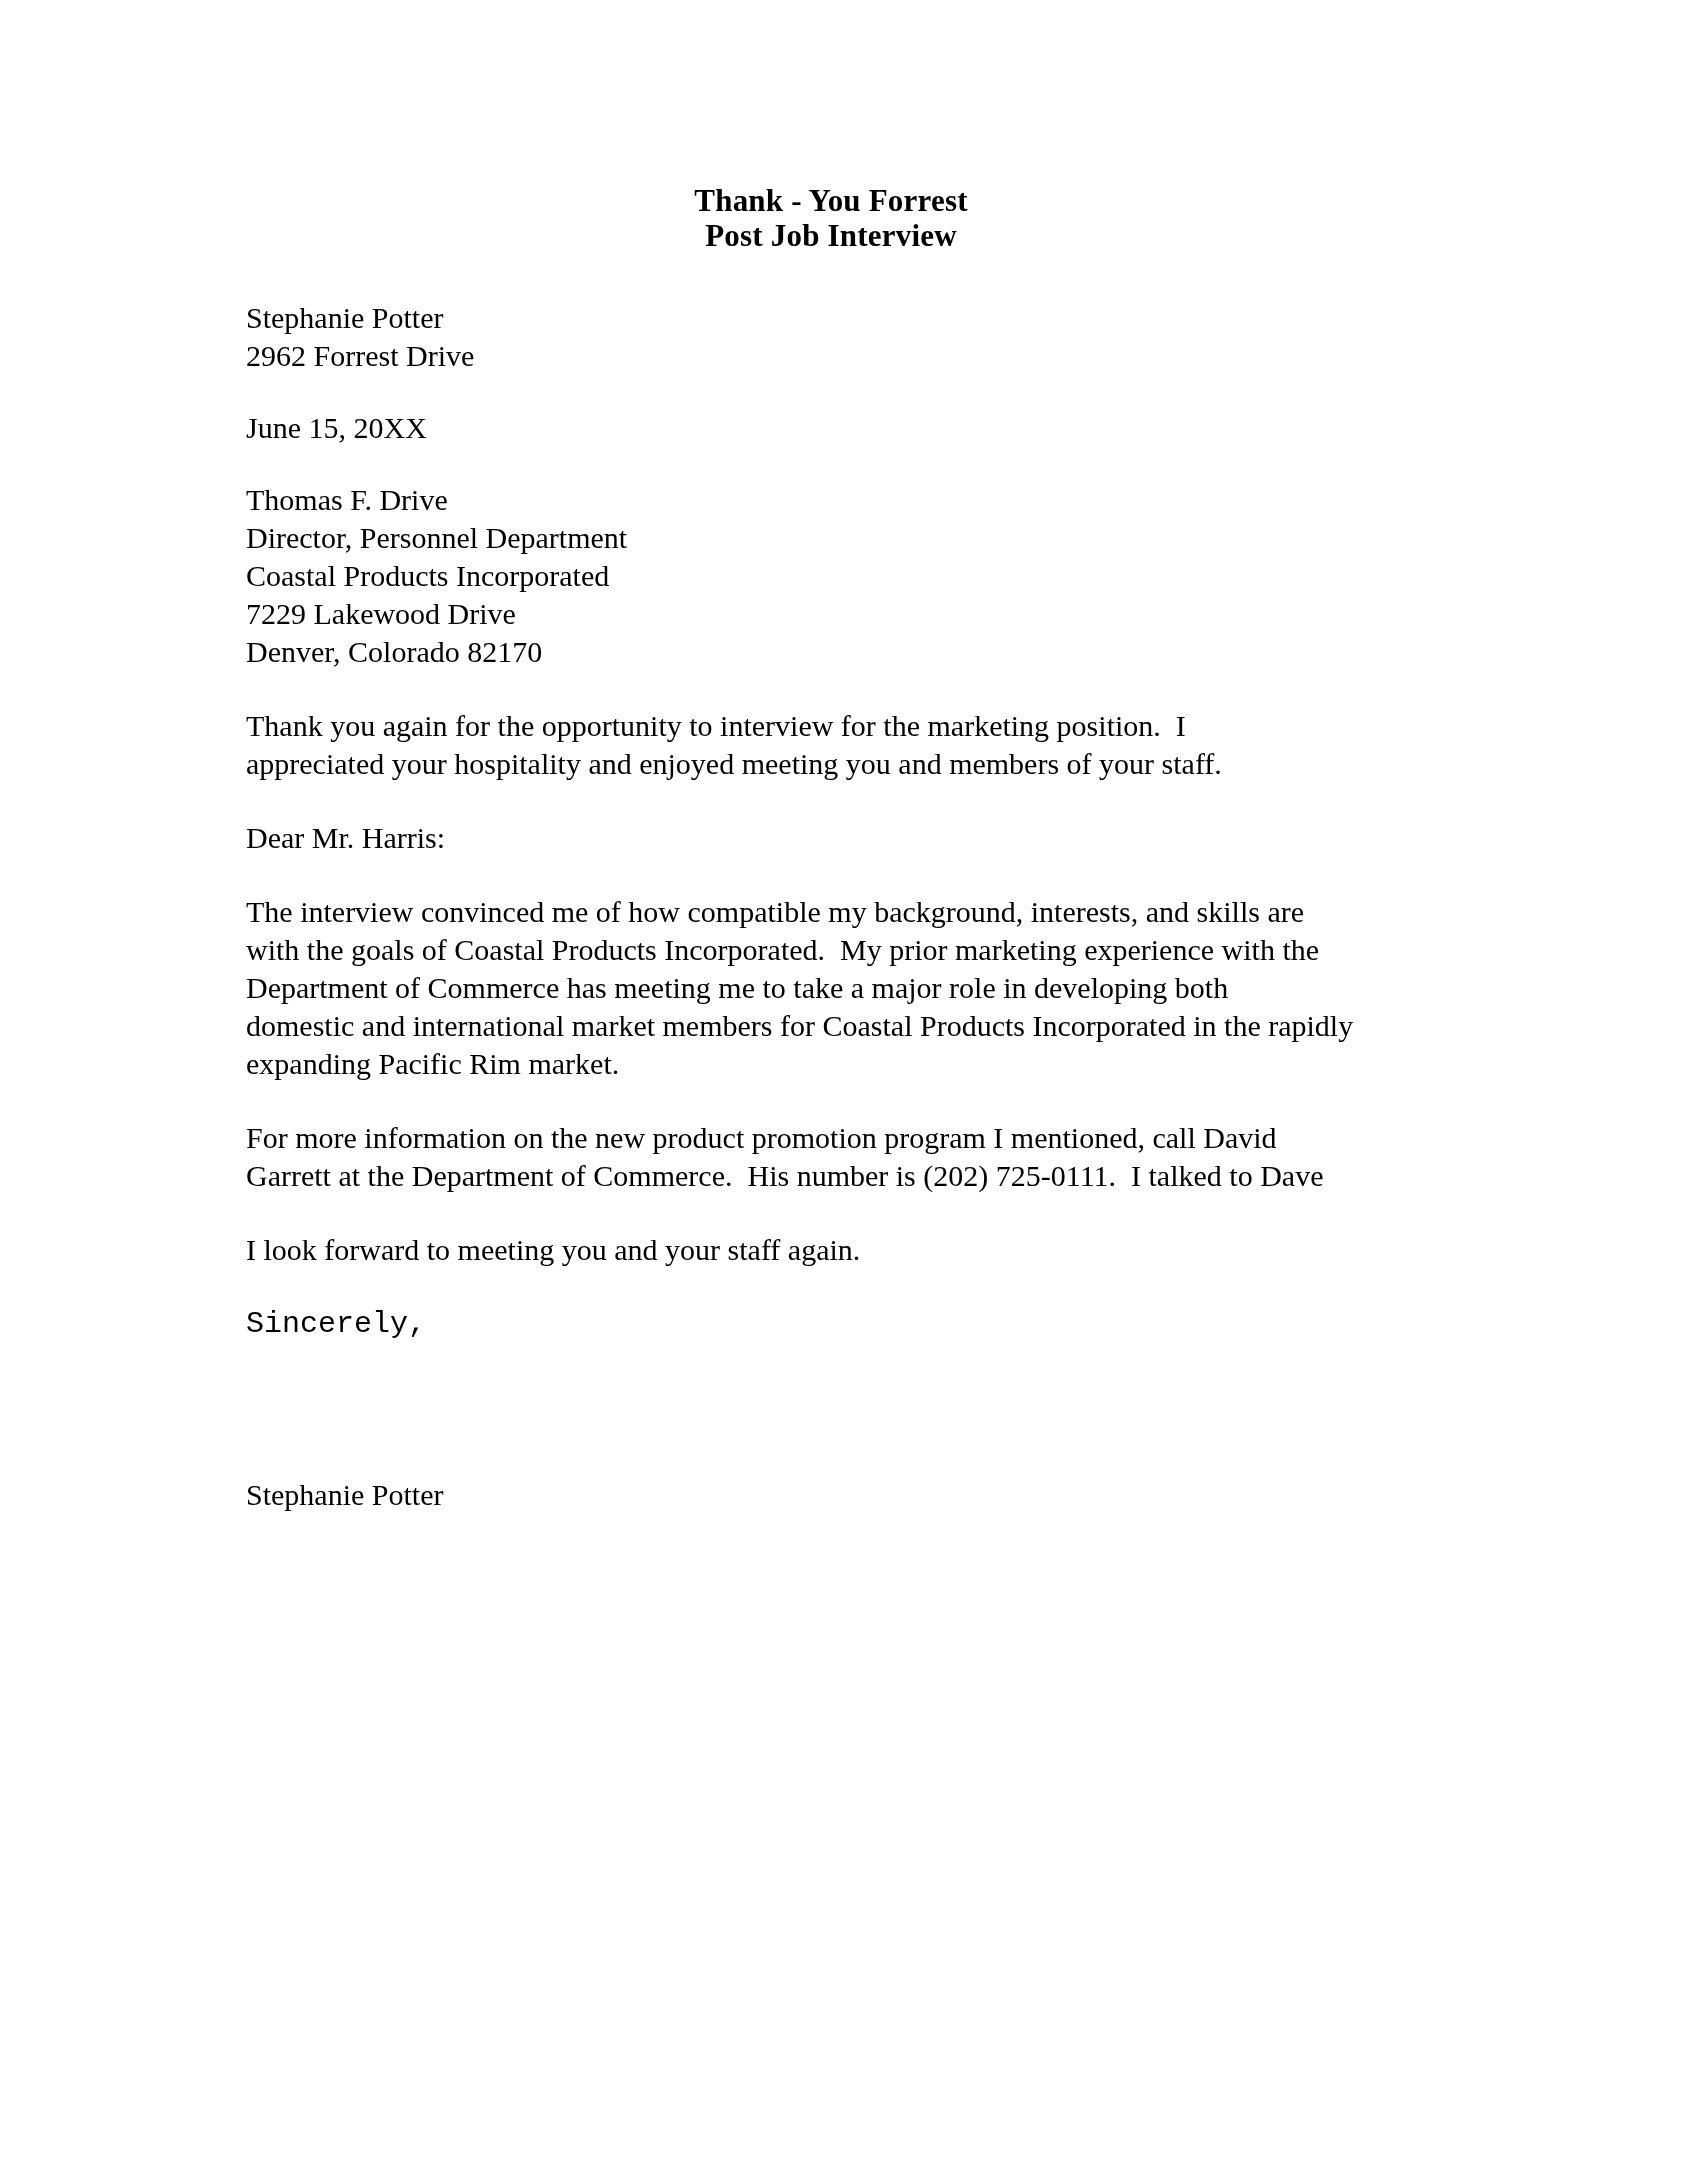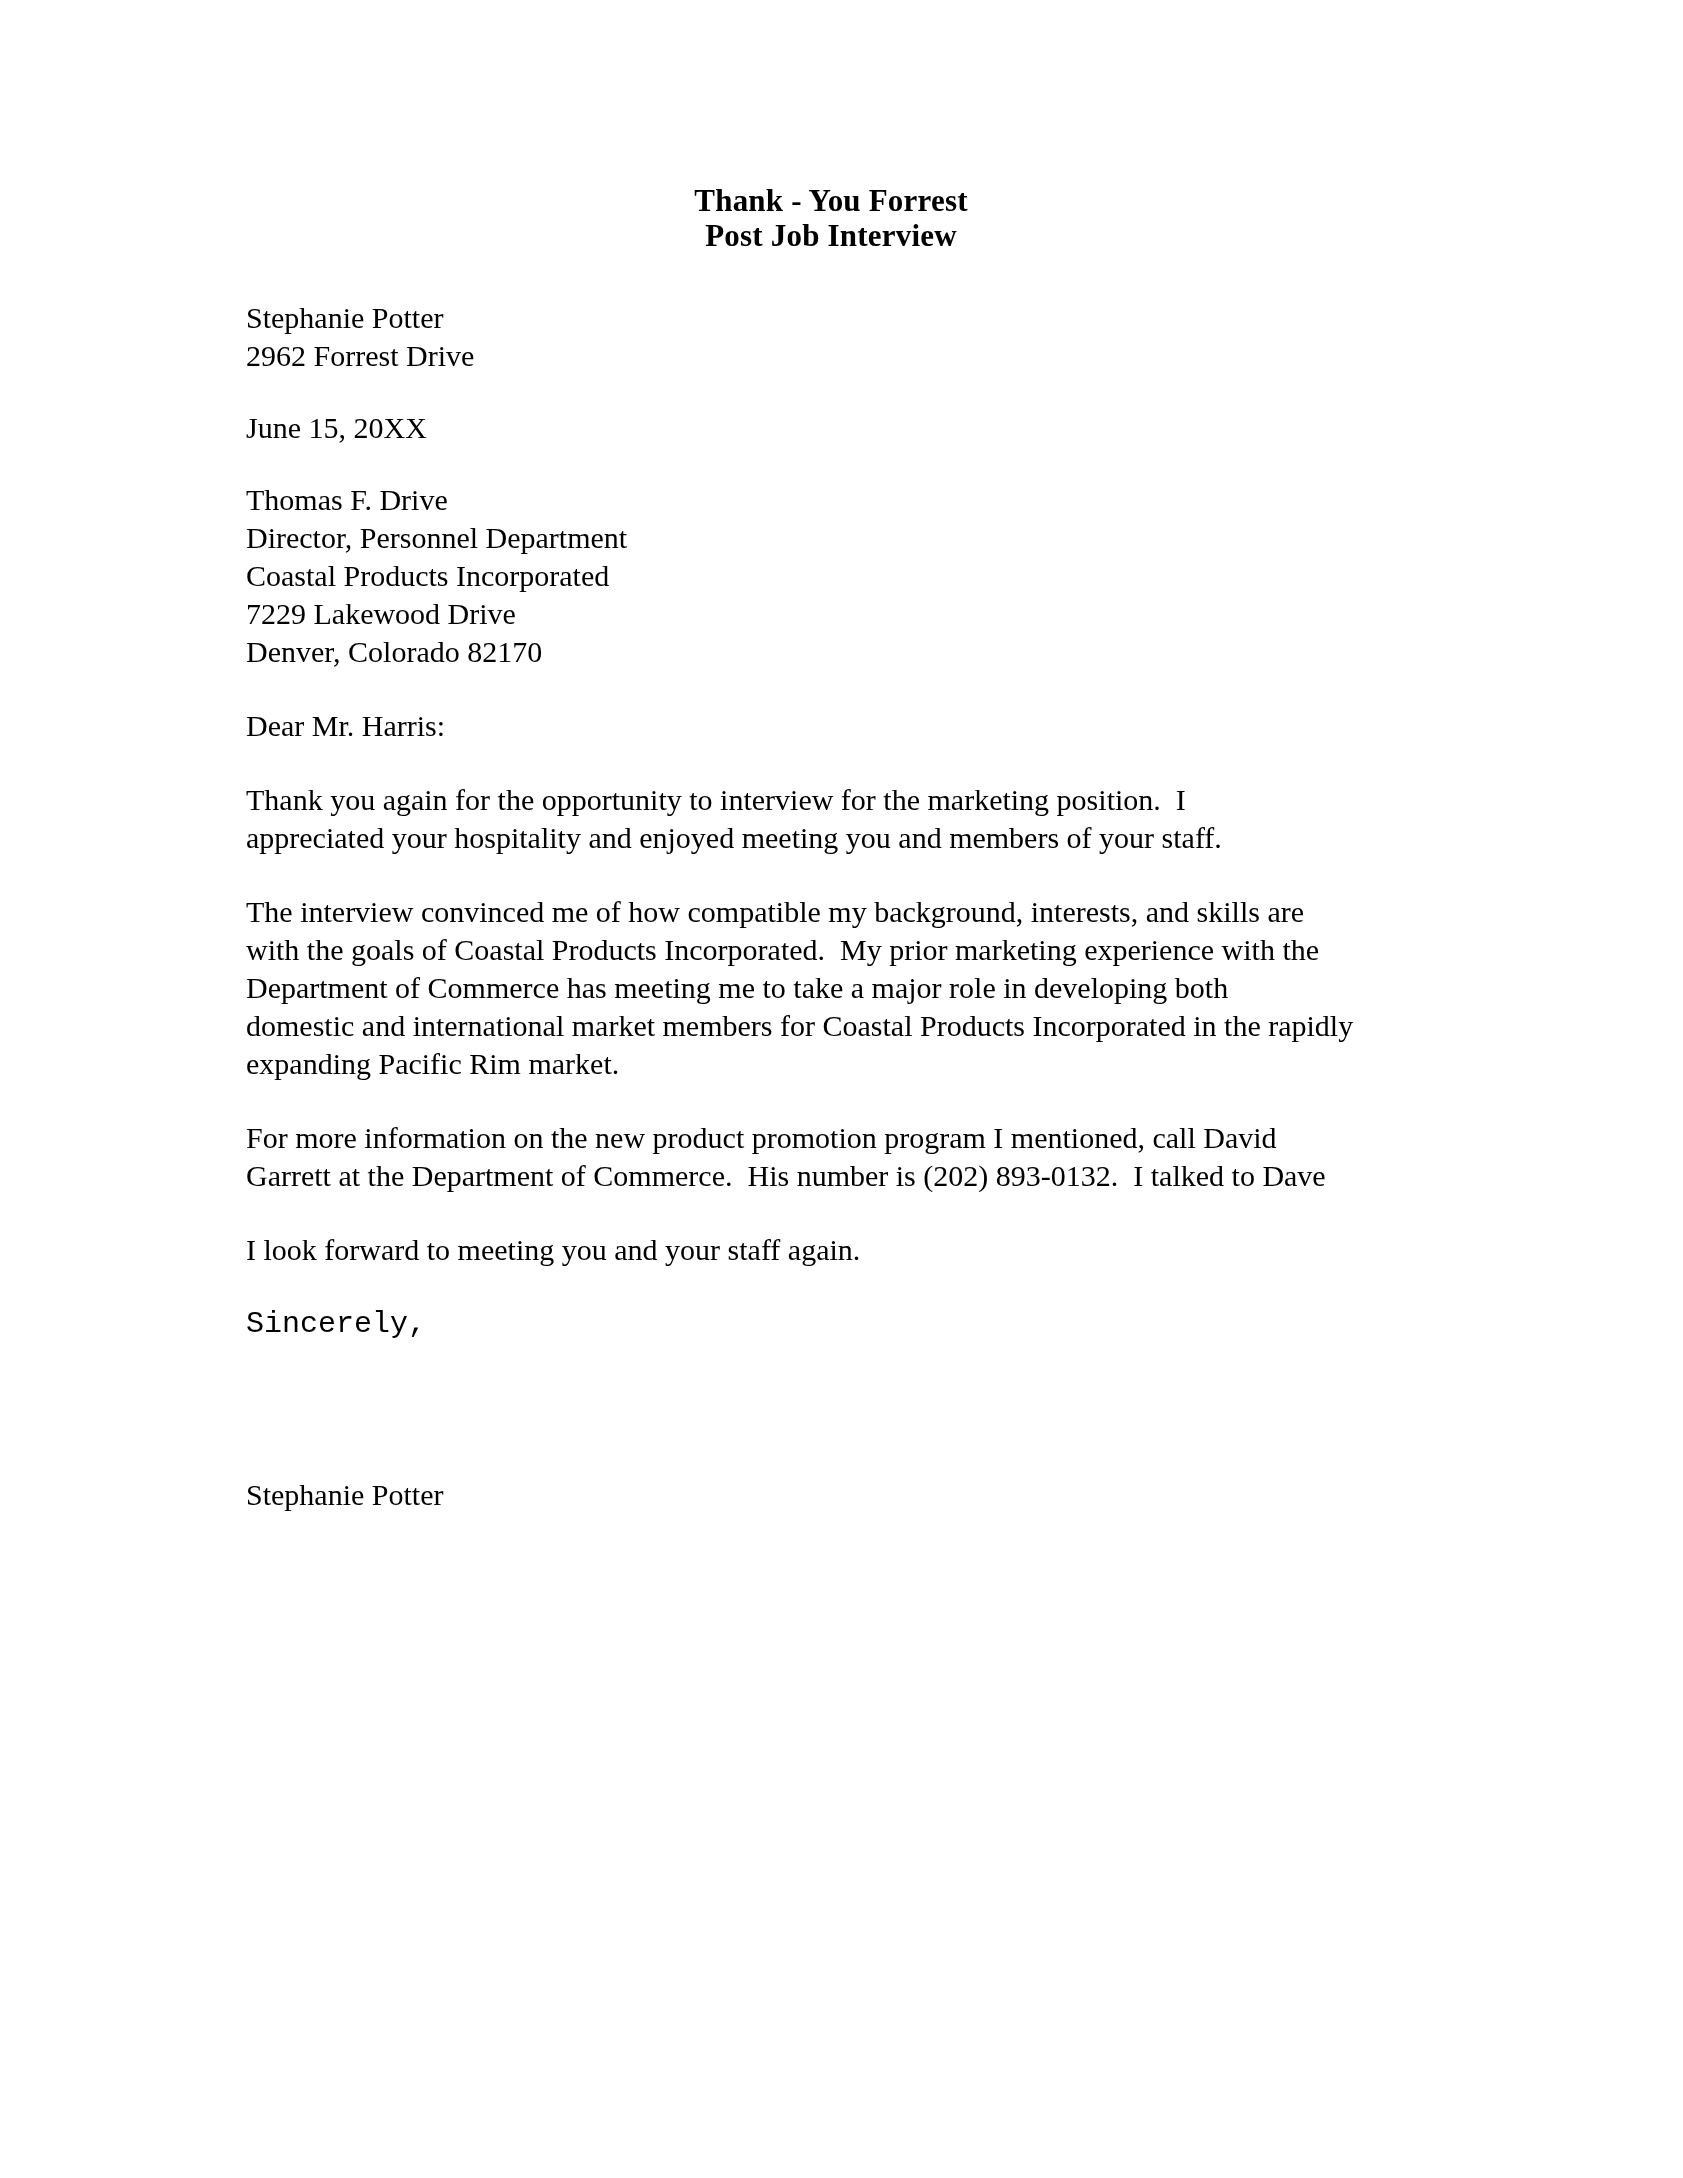--- a/index.html
+++ b/index.html
@@ -88,40 +88,40 @@
     </div>
 
     <div class="block recipient-block">
       <span class="line">Thomas F. Drive</span>
       <span class="line">Director, Personnel Department</span>
       <span class="line">Coastal Products Incorporated</span>
       <span class="line">7229 Lakewood Drive</span>
       <span class="line">Denver, Colorado 82170</span>
     </div>
 
-    <div class="block salutation-block">
-      <span class="line">Dear Mr. Harris:</span>
-    </div>
-
     <div class="block body-paragraph">
       <span class="line">Thank you again for the opportunity to interview for the marketing position.  I</span>
       <span class="line">appreciated your hospitality and enjoyed meeting you and members of your staff.</span>
+    </div>
+
+    <div class="block salutation-block">
+      <span class="line">Dear Mr. Harris:</span>
     </div>
 
     <div class="block body-paragraph">
       <span class="line">The interview convinced me of how compatible my background, interests, and skills are</span>
       <span class="line">with the goals of Coastal Products Incorporated.  My prior marketing experience with the</span>
       <span class="line">Department of Commerce has meeting me to take a major role in developing both</span>
       <span class="line">domestic and international market members for Coastal Products Incorporated in the rapidly</span>
       <span class="line">expanding Pacific Rim market.</span>
     </div>
 
     <div class="block body-paragraph">
       <span class="line">For more information on the new product promotion program I mentioned, call David</span>
-      <span class="line">Garrett at the Department of Commerce.  His number is (202) 893-0132.  I talked to Dave</span>
+      <span class="line">Garrett at the Department of Commerce.  His number is (202) 725-0111.  I talked to Dave</span>
     </div>
 
     <div class="block body-paragraph">
       <span class="line">I look forward to meeting you and your staff again.</span>
     </div>
 
     <div class="block closing-block">
       <span class="line">Sincerely,</span>
     </div>
 

